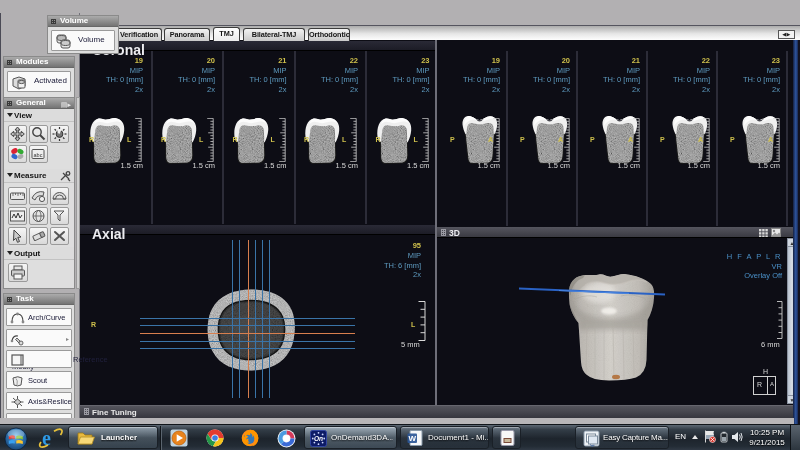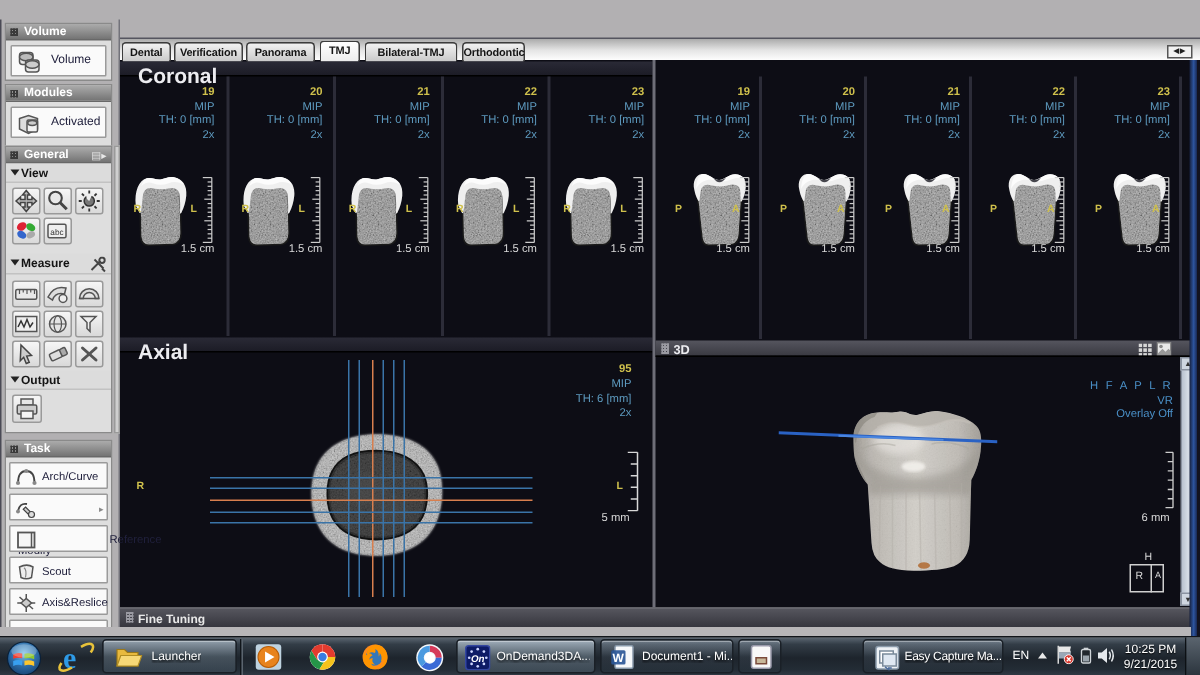--- a/index.html
+++ b/index.html
@@ -414,21 +414,21 @@
     <div class="tab" style="left:36px;width:46px;">Verification</div>
     <div class="tab" style="left:84px;width:46px;">Panorama</div>
     <div class="tab active" style="left:133px;width:27px;">TMJ</div>
     <div class="tab" style="left:163px;width:62px;">Bilateral-TMJ</div>
     <div class="tab" style="left:228px;width:42px;">Orthodontic</div>
     <div id="tabnav" class="abs">◀▶</div>
   </div>
 
   <div id="sidebar" class="abs">
 
-    <div class="panel" style="top:2px;height:39px;">
+    <div class="panel" style="top:2px;height:39px;margin-left:44px;">
       <div class="phead">Volume</div>
       <div class="sbtn" style="left:3px;top:14px;width:64px;height:21px;">
         <svg style="position:absolute;left:3px;top:2px;" width="17" height="17" viewBox="0 0 17 17">
             <g fill="#e8e8e8" stroke="#555" stroke-width="1">
               <rect x="2" y="2" width="9" height="8" rx="2"></rect>
               <ellipse cx="6.5" cy="5" rx="4.5" ry="2.5" fill="#bbb"></ellipse>
               <rect x="6" y="7" width="9" height="8" rx="2"></rect>
               <ellipse cx="10.5" cy="10" rx="4.5" ry="2.5" fill="#ccc"></ellipse>
             </g>
           </svg>
@@ -633,21 +633,21 @@
 <path d="M12.3,13.5 Q15.5,12.5 18.8,14 L18.8,17 Q15.5,15.7 12.3,16.6 Z" fill="#fcc62e"></path>
 </g>
 
 <ellipse cx="12" cy="7" rx="8.5" ry="4.5" fill="#fff" opacity="0.25"></ellipse>
 </svg>
 <svg class="abs" style="left:38px;top:3px;" width="26" height="21" viewBox="0 0 26 21">
 <text x="4" y="17" font-family="Liberation Serif" font-size="20" font-weight="bold" fill="#2e9ae6">e</text>
 <path d="M3,14 Q0.5,17.5 2.5,18.8 Q5,20 10,17" fill="none" stroke="#e8c23a" stroke-width="1.7"></path>
 <path d="M16,3.2 Q21.5,0 23.5,1.8 Q25,3.5 22.5,7" fill="none" stroke="#e8c23a" stroke-width="1.7"></path>
 </svg>
-<div class="tbtn" style="left:68px;width:90px;background:linear-gradient(rgba(190,205,218,0.65),rgba(120,138,152,0.45) 50%,rgba(70,85,98,0.5));">
+<div class="tbtn" style="left:68px;width:90px;background:linear-gradient(rgba(190,205,218,0.65),rgba(120,138,152,0.45) 50%,rgba(70,85,98,0.5));font-weight:bold;">
 <svg style="position:absolute;left:8px;top:3px;" width="18" height="16" viewBox="0 0 18 16">
 <path d="M1,3 L6,3 L8,5 L15,5 L15,14 L1,14 Z" fill="#e8b93e" stroke="#9a7718" stroke-width="0.8"></path>
 <path d="M1,14 L3.5,7 L17.5,7 L15,14 Z" fill="#f7d877" stroke="#b08c22" stroke-width="0.8"></path>
 </svg>
 <span class="tlabel" style="left:32px;top:6px;">Launcher</span>
       </div>
 <div class="abs" style="left:160px;top:1px;width:1px;height:24px;background:#10151a;"></div>
 <div class="abs" style="left:161px;top:1px;width:1px;height:24px;background:#5a646e;"></div>
 <svg class="abs" style="left:170px;top:4px;" width="18" height="18" viewBox="0 0 18 18">
 <rect x="0.5" y="0.5" width="17" height="17" rx="2" fill="#cfe4f2" opacity="0.9"></rect>

